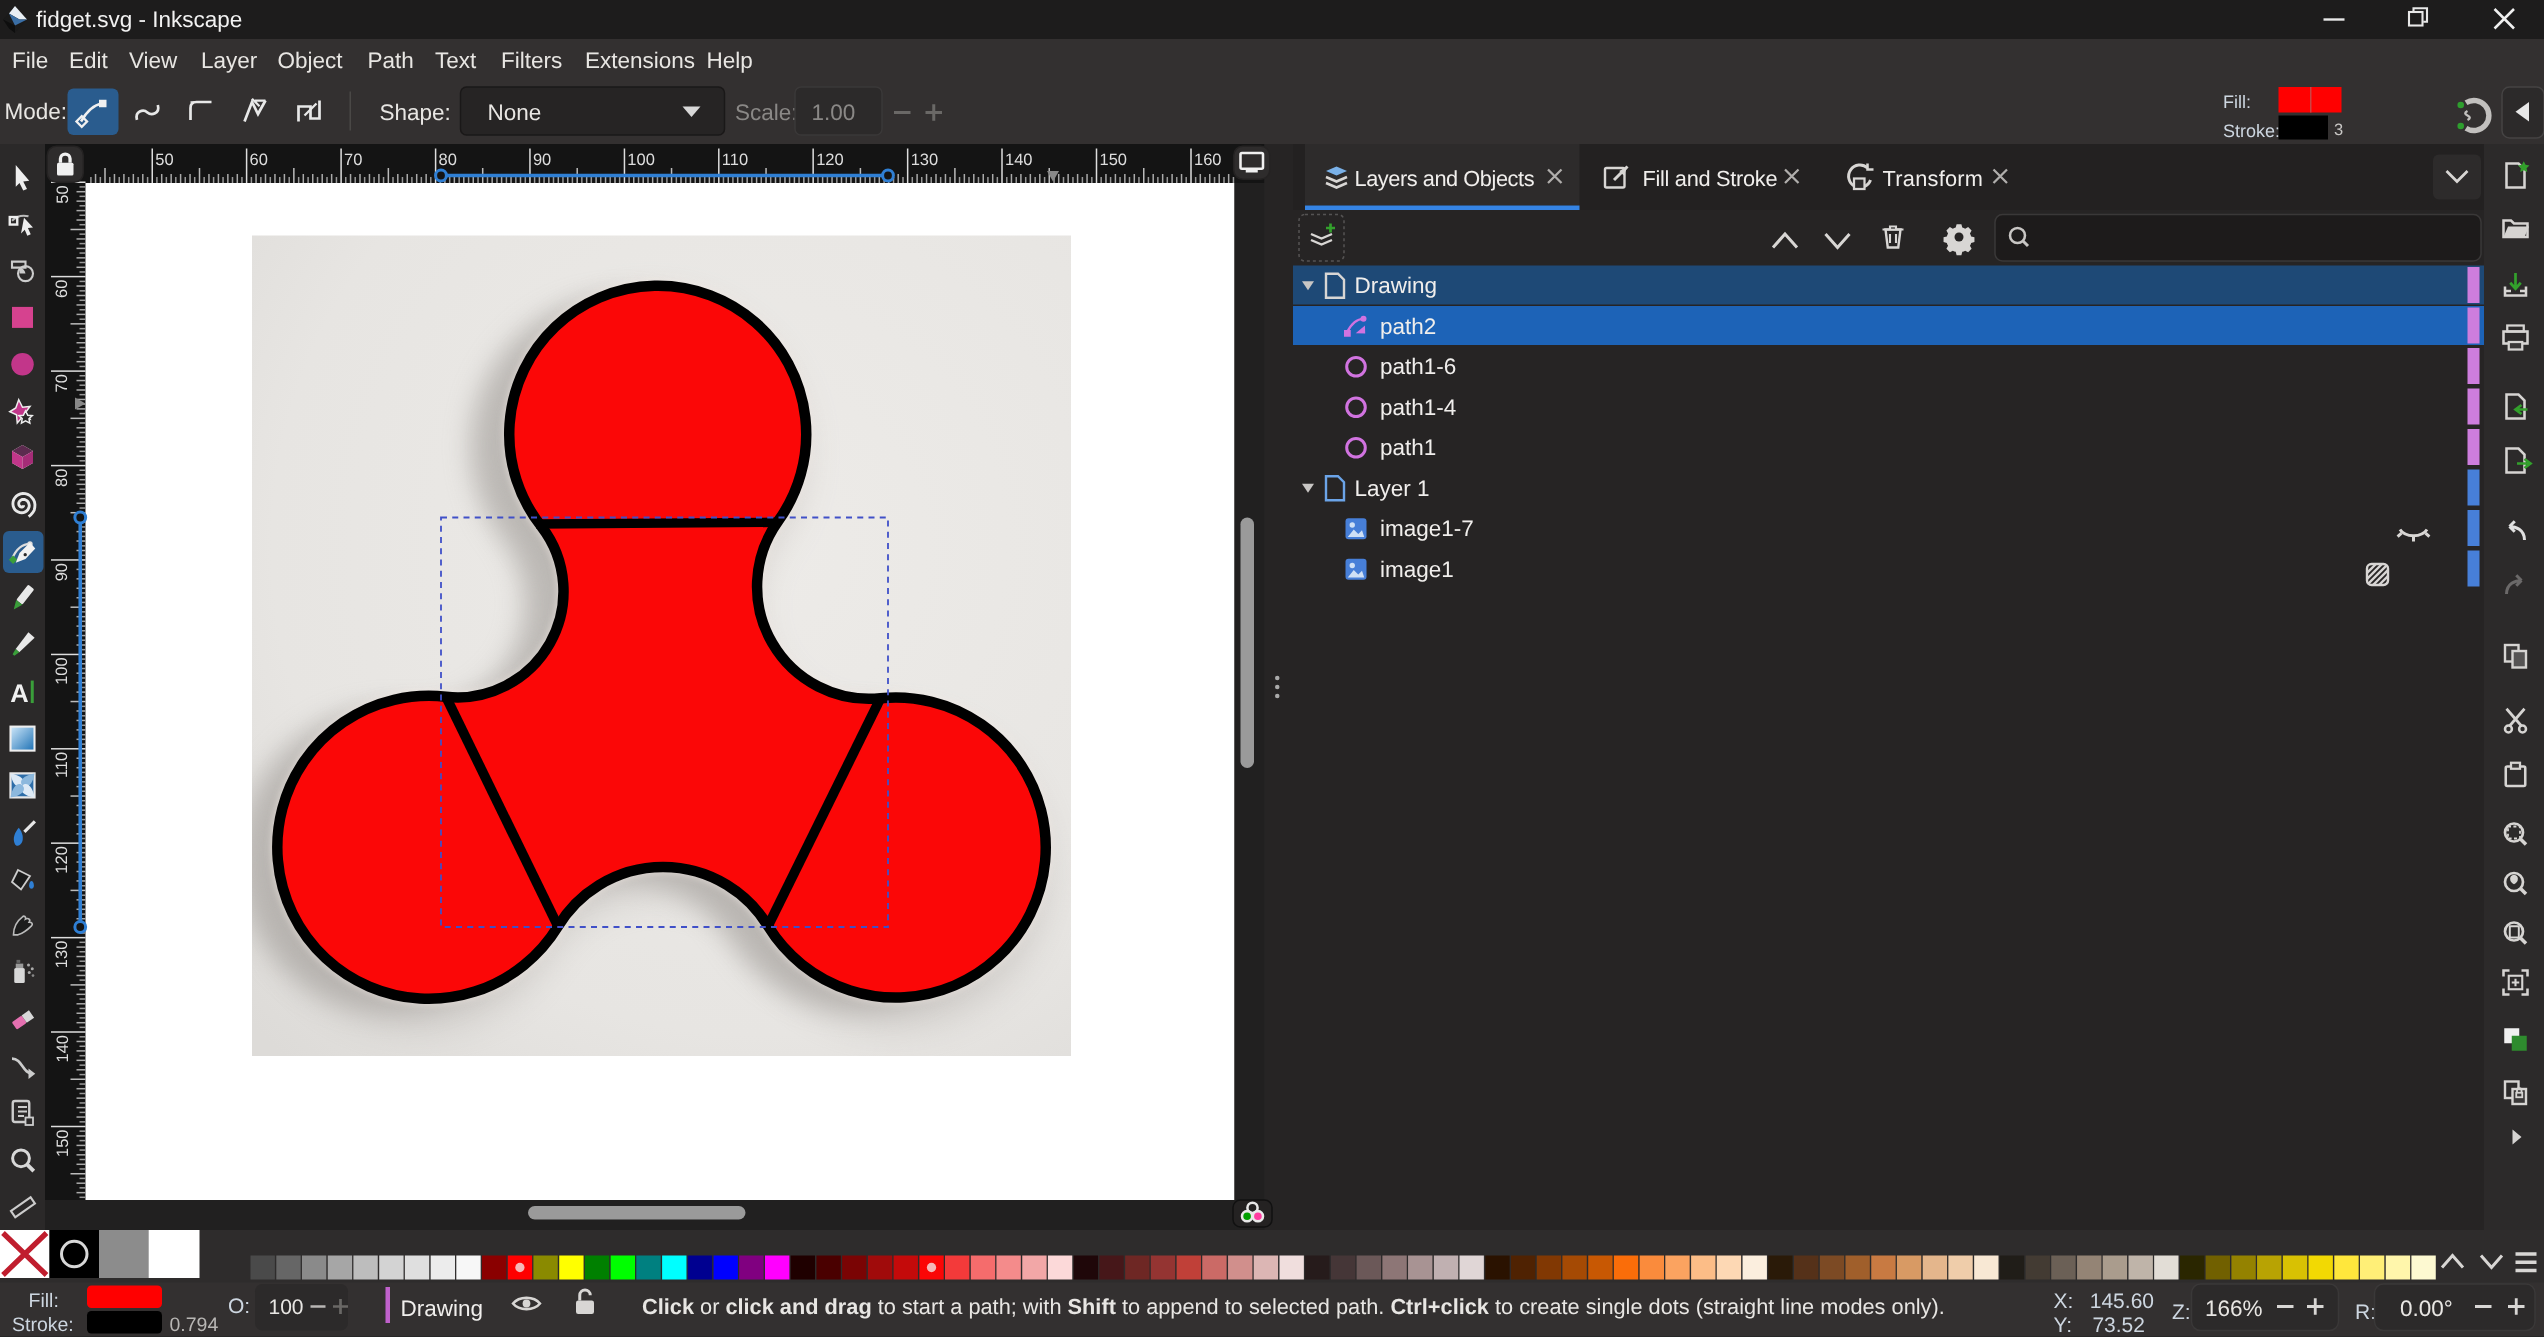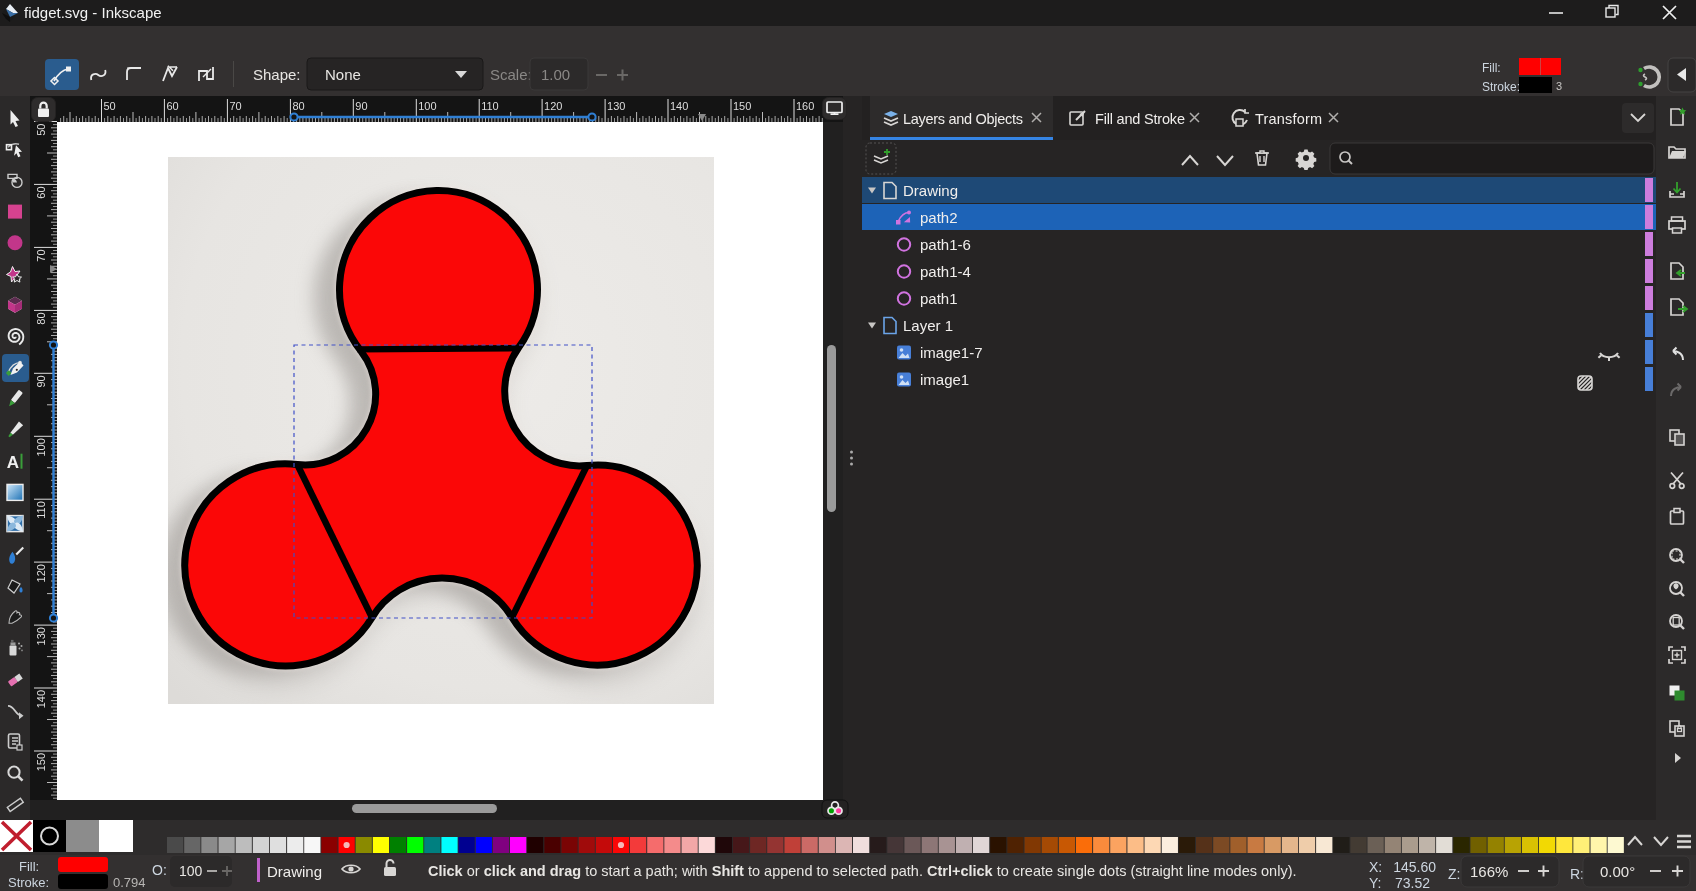--- a/index.html
+++ b/index.html
@@ -34,20 +34,35 @@
 <svg class="abs" style="left:1530;top:0" width="166" height="26">
 <path d="M 19 13 h 14" stroke="#e8e8e8" stroke-width="1.6"></path>
 <g transform="translate(54 0)">
         <rect x="22" y="8" width="9" height="9" fill="none" stroke="#e8e8e8" stroke-width="1.4"></rect>
         <path d="M 25 8 v -2.5 h 9 v 9 h -2.5" fill="none" stroke="#e8e8e8" stroke-width="1.4"></path>
       </g>
 <g transform="translate(133 0)">
         <path d="M 0 6 L 13 19 M 13 6 L 0 19" stroke="#f0f0f0" stroke-width="1.7"></path>
       </g>
 </svg>
+<div class="abs" style="left:0;top:26px;width:900px;height:30px">
+      <span class="abs txt" style="left:8px;top:6px">File</span>
+      <span class="abs txt" style="left:46px;top:6px">Edit</span>
+      <span class="abs txt" style="left:86px;top:6px">View</span>
+      <span class="abs txt" style="left:134px;top:6px">Layer</span>
+      <span class="abs txt" style="left:185px;top:6px">Object</span>
+      <span class="abs txt" style="left:245px;top:6px">Path</span>
+      <span class="abs txt" style="left:290px;top:6px">Text</span>
+      <span class="abs txt" style="left:334px;top:6px">Filters</span>
+      <span class="abs txt" style="left:390px;top:6px">Extensions</span>
+      <span class="abs txt" style="left:471px;top:6px">Help</span>
+    </div>
+<div class="abs" style="left:0;top:56px;width:1696px;height:40px">
+      <span class="abs txt" style="left:3px;top:10px">Mode:</span>
+    </div>
 <svg class="abs" style="left:0;top:56px" width="1696" height="40">
 <rect x="45" y="3" width="34" height="31" rx="4" fill="#2a5c8e"></rect>
 <g transform="translate(62 18)">
         <path d="M -8 7 C -4 0 0 -4 6 -5" fill="none" stroke="#f0f0f0" stroke-width="1.7"></path>
         <rect x="-10" y="4.5" width="5" height="5" fill="none" stroke="#f0f0f0" stroke-width="1.5" transform="rotate(45 -7.5 7)"></rect>
         <rect x="4" y="-7.5" width="5" height="5" fill="#f0f0f0"></rect>
       </g>
 <g transform="translate(98 18)">
         <path d="M -8 4 C -8 -2 -2 -2 0 1 C 2 4 8 4 8 -2" fill="none" stroke="#e8e8e8" stroke-width="1.8" transform="rotate(-15)"></path>
       </g>

